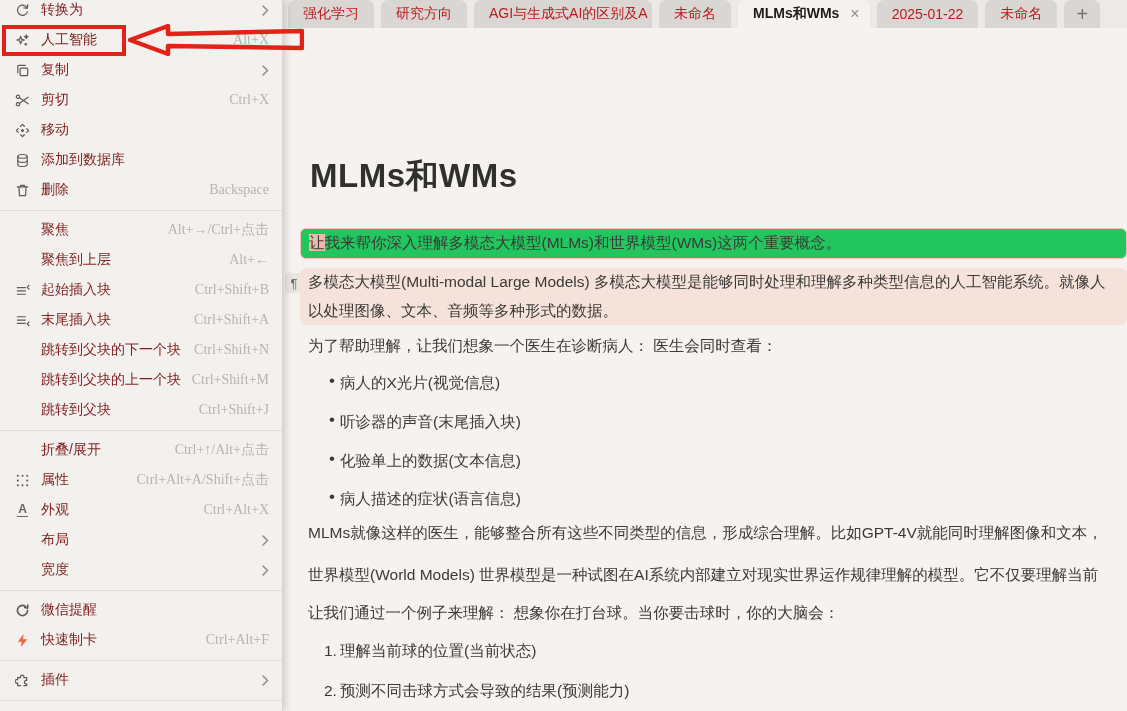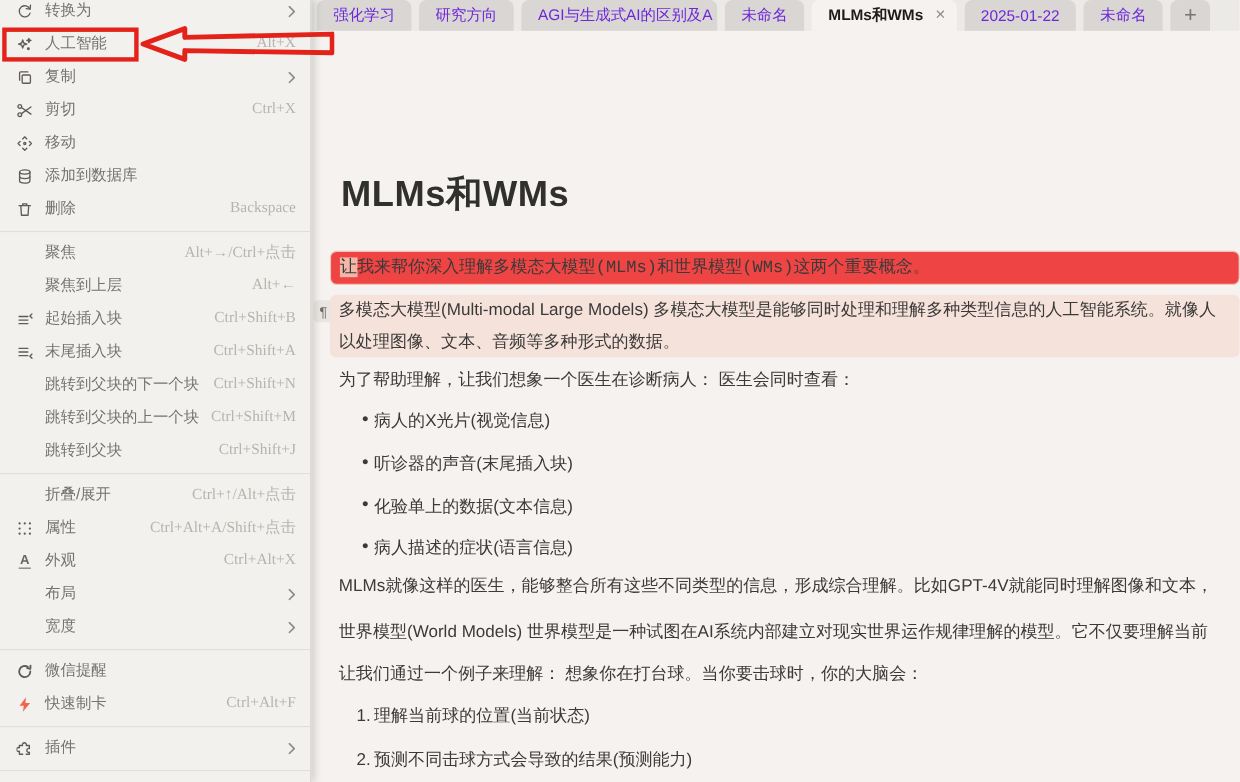--- a/index.html
+++ b/index.html
@@ -9,39 +9,39 @@
     background:#f5f2ef; position:relative; color:#3b3a38;
   }
 
   
   .tabbar {
     position:absolute; top:0; left:0; right:0; height:28px;
     background:#eceae7; display:flex; align-items:stretch; gap:7px;
     padding-left:288px;
   }
   .tab {
-    background:#d9d6d3; color:#6d28d9; font-size:14px;
+    background:#d9d6d3; color:#b91c1c; font-size:14px;
     border-radius:7px 7px 0 0; padding:0 15px;
     display:flex; align-items:center; white-space:nowrap; overflow:hidden;
   }
   .tab.clip { max-width:178px; }
   .tab.active { background:#f5f2ef; color:#1d1c1b; font-weight:bold; padding-right:10px; }
   .tab.active .close { font-weight:normal; color:#908c88; font-size:16px; margin-left:11px; line-height:1; }
   .tab.plus { width:36px; justify-content:center; font-size:20px; color:#78746f; font-weight:normal; padding:0; }
 
   
   .editor { position:absolute; top:28px; left:0; right:0; bottom:0; }
   .doc-title {
     position:absolute; left:310px; top:126px;
     font-size:33px; font-weight:bold; color:#30302e; letter-spacing:.5px;
   }
   .block, .para, .li-row { position:absolute; left:300px; right:0; font-size:15.5px; }
   .p1 {
-    top:200px; height:31px; background:#ef4444; border:1.5px solid #eec4b6;
-    border-radius:6px; line-height:28px; padding:0 8px;font-family:Liberation Mono, monospace;
+    top:200px; height:31px; background:#22c55e; border:1.5px solid #eec4b6;
+    border-radius:6px; line-height:28px; padding:0 8px;
   }
   .p1 .sel { background:#f3b7a9; }
   .p2 {
     top:240px; height:57px; background:#f5e2db; border-radius:6px;
     padding:0 8px; line-height:28.5px;
   }
   .para { line-height:20px; padding-left:8px; }
   .li-row { line-height:20px; }
   .li-row .dot { position:absolute; left:29px; top:-2px; font-size:17px; color:#3b3a38; }
   .li-row .num { position:absolute; left:24px; width:20px; }
@@ -55,21 +55,21 @@
   
   .menu {
     position:absolute; left:0; top:0; bottom:0; width:283px;
     background:#f3f1ee; border-right:1px solid #d7d4d0;
     box-shadow:3px 0 7px rgba(0,0,0,.14); z-index:40; overflow:hidden;
   }
   .menu-list { margin-top:-5px; }
   .mi { height:30px; display:flex; align-items:center; padding:0 13px 0 14px; }
   .mi .ic { width:17px; height:17px; margin-right:10px; flex:0 0 17px;
             display:flex; align-items:center; justify-content:center; color:#5f5b57; }
-  .mi .lbl { font-size:14px; color:#737373; white-space:nowrap; }
+  .mi .lbl { font-size:14px; color:#7f1d1d; white-space:nowrap; }
   .mi .sc {
     margin-left:auto; font-family:Liberation Serif, serif;
     font-size:14px; color:#b7b3ae; white-space:nowrap;
   }
   .mi .chev { margin-left:auto; display:flex; }
   .sep { height:1px; background:#e2dfda; margin:4.5px 0; }
   .menu-footer { font-size:13px; color:#8b8782; padding:4px 14px 0; white-space:nowrap; }
   .a-icon { font-size:12px; font-weight:bold; color:#6a6662; border-bottom:1.5px solid #6a6662; line-height:1.1; padding:0 1px; }
   svg.ln { stroke:#5f5b57; fill:none; stroke-width:1.3; stroke-linecap:round; stroke-linejoin:round; }
   svg.chv { stroke:#8f8b86; fill:none; stroke-width:1.5; stroke-linecap:round; stroke-linejoin:round; }

